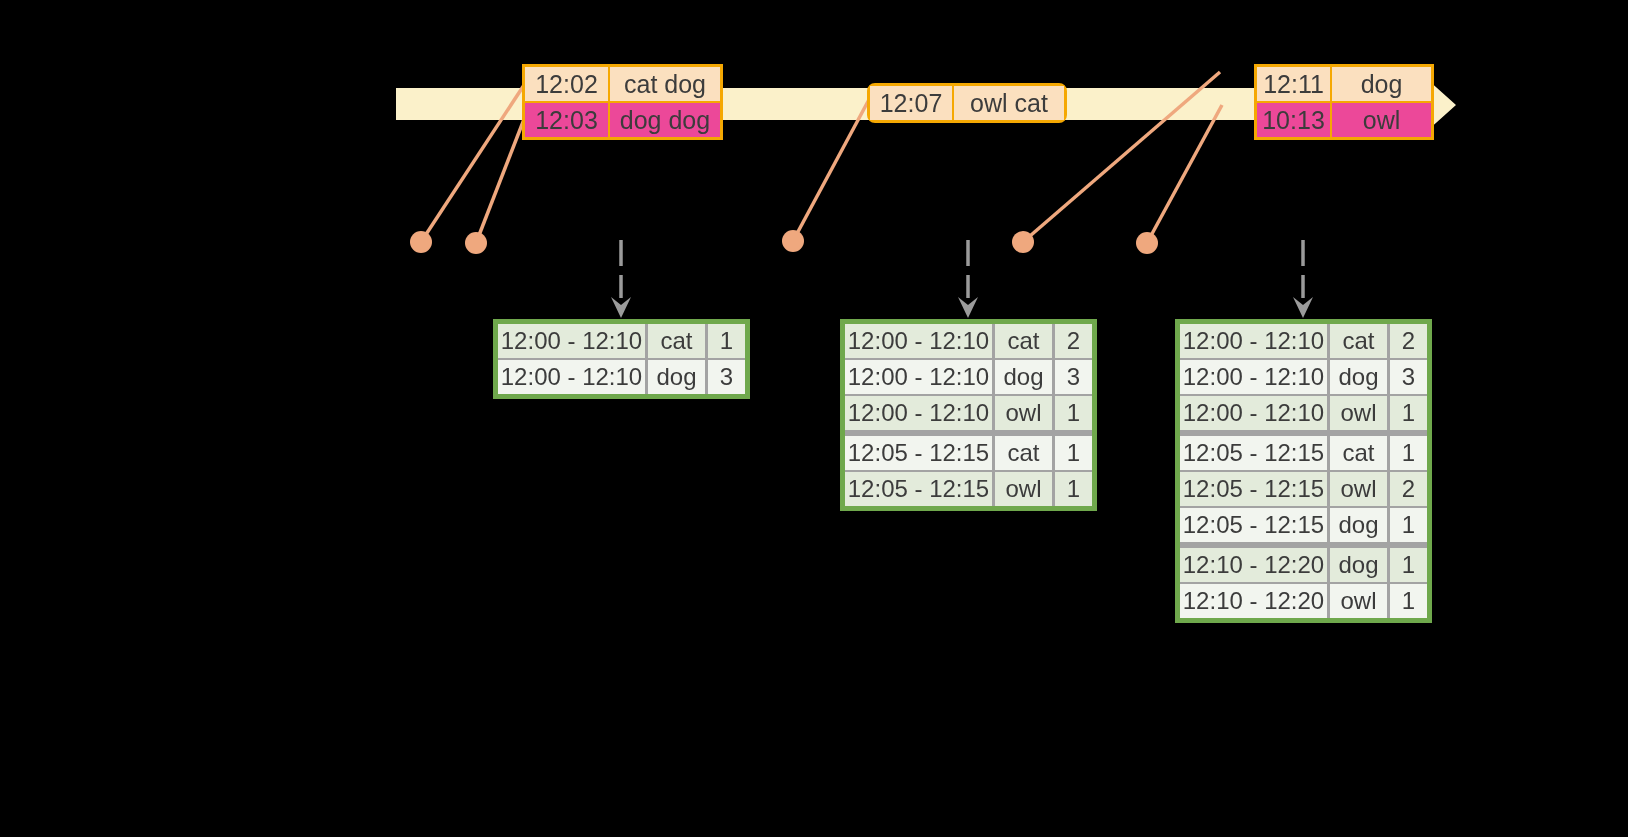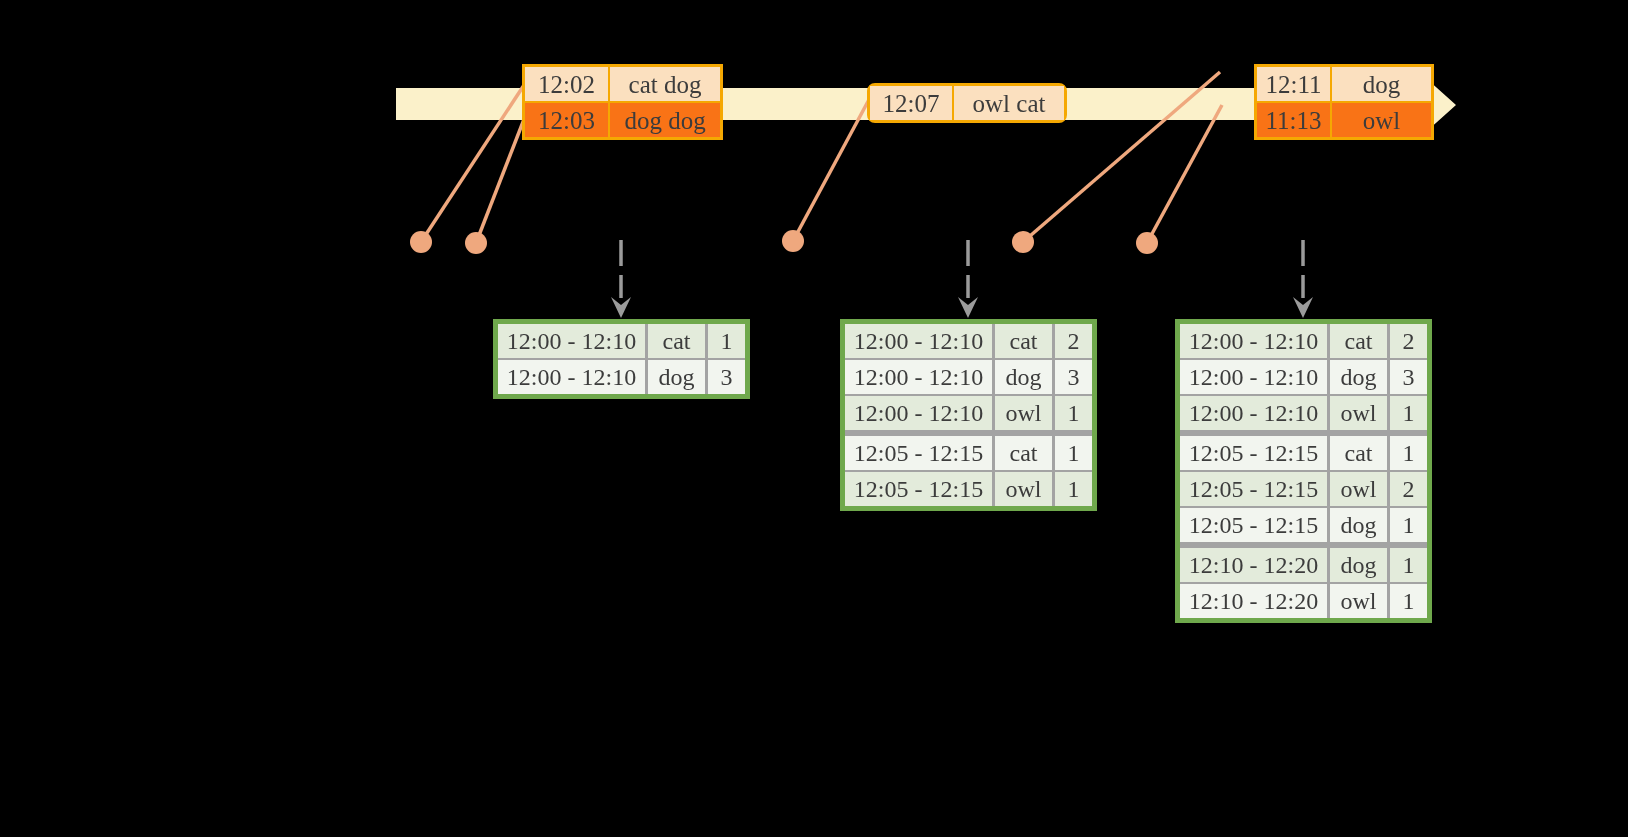--- a/index.html
+++ b/index.html
@@ -1,21 +1,21 @@
 <!DOCTYPE html>
 <html><head>
 <meta charset="utf-8">
 <style>
   html,body{margin:0;padding:0;background:#000;}
   .canvas{
     position:relative;
     width:1628px;height:837px;
     background:#000;
     overflow:hidden;
-    font-family:Liberation Serif, serif;
+    font-family:Liberation Sans, sans-serif;
     color:#3c3c3c;
     text-align:right;
   }
   .layer{position:absolute;left:0;top:0;}
   svg.layer{z-index:1;}
 
   
   .event-table{
     position:absolute;z-index:2;
     background:#F5A802;
@@ -25,21 +25,21 @@
   .event-table .t-row{
     display:grid;
     grid-template-columns:var(--c1) var(--c2);
     gap:2px;background:transparent;
   }
   .event-table .cell{
     height:34px;display:flex;align-items:center;justify-content:center;
     font-size:25px;line-height:1;
   }
   .event-table .fillA{background:#FBE0BF;}
-  .event-table .fillB{background:#f97316;}
+  .event-table .fillB{background:#ec4899;}
 
   
   .result-table{
     position:absolute;z-index:2;
     background:#a3a3a3;
     border:5px solid #6FA84C;
     display:flex;flex-direction:column;gap:2px;
     width:247px;
   }
   .result-table .t-row{
@@ -113,21 +113,21 @@
         <div class="cell fillA">owl cat</div>
       </div>
     </div>
 
   <div class="event-table" style="left:1254px;top:64px;--c1:73px;--c2:99px;">
       <div class="t-row">
         <div class="cell fillA">12:11</div>
         <div class="cell fillA">dog</div>
       </div>
       <div class="t-row">
-        <div class="cell fillB">11:13</div>
+        <div class="cell fillB">10:13</div>
         <div class="cell fillB">owl</div>
       </div>
     </div>
 
   <div class="result-table" style="left:493px;top:319px;">
       <div class="t-row">
         <div class="cell fillA">12:00 - 12:10</div>
         <div class="cell fillA">cat</div>
         <div class="cell fillA">1</div>
       </div>

